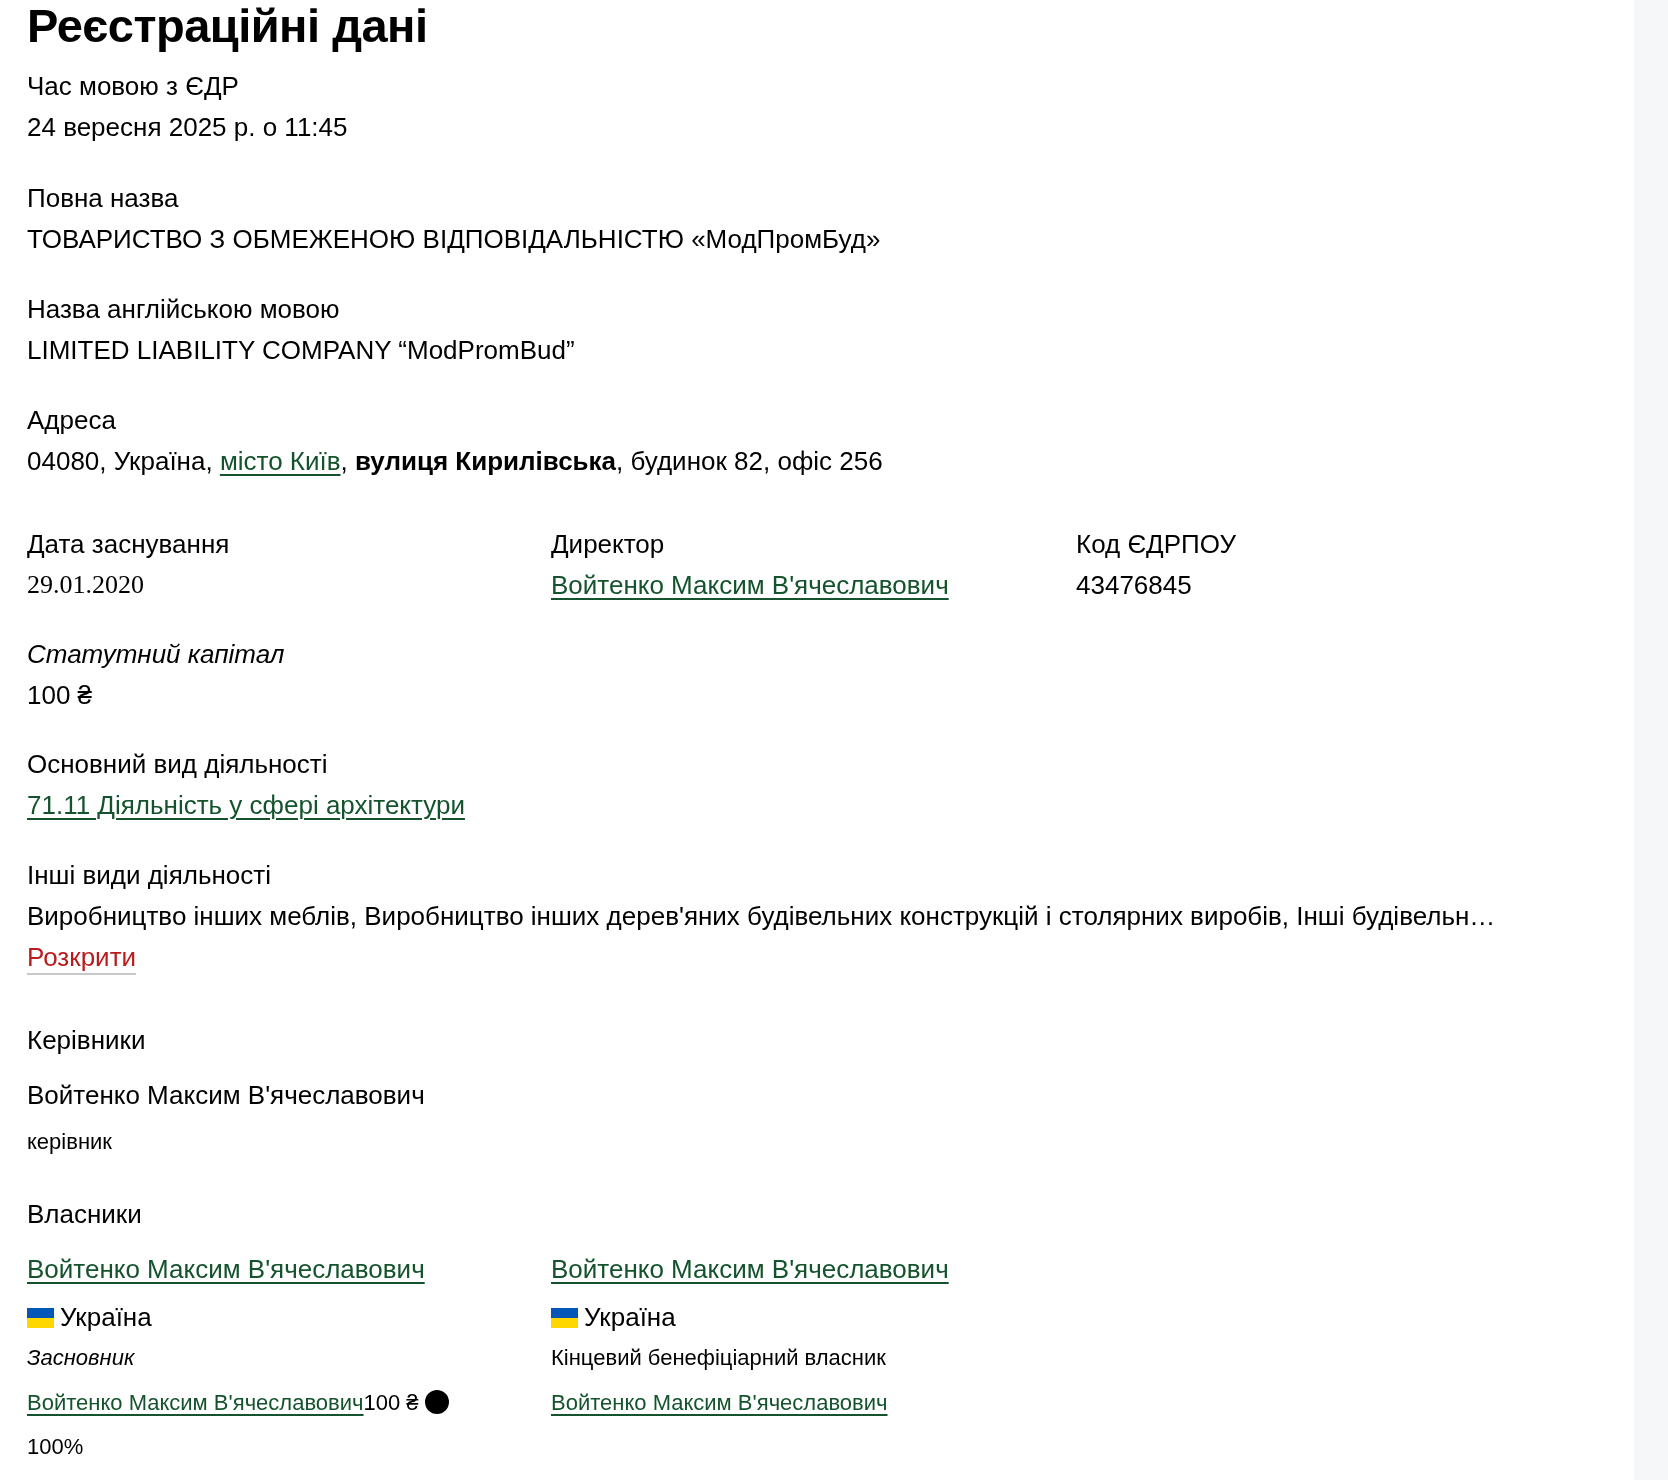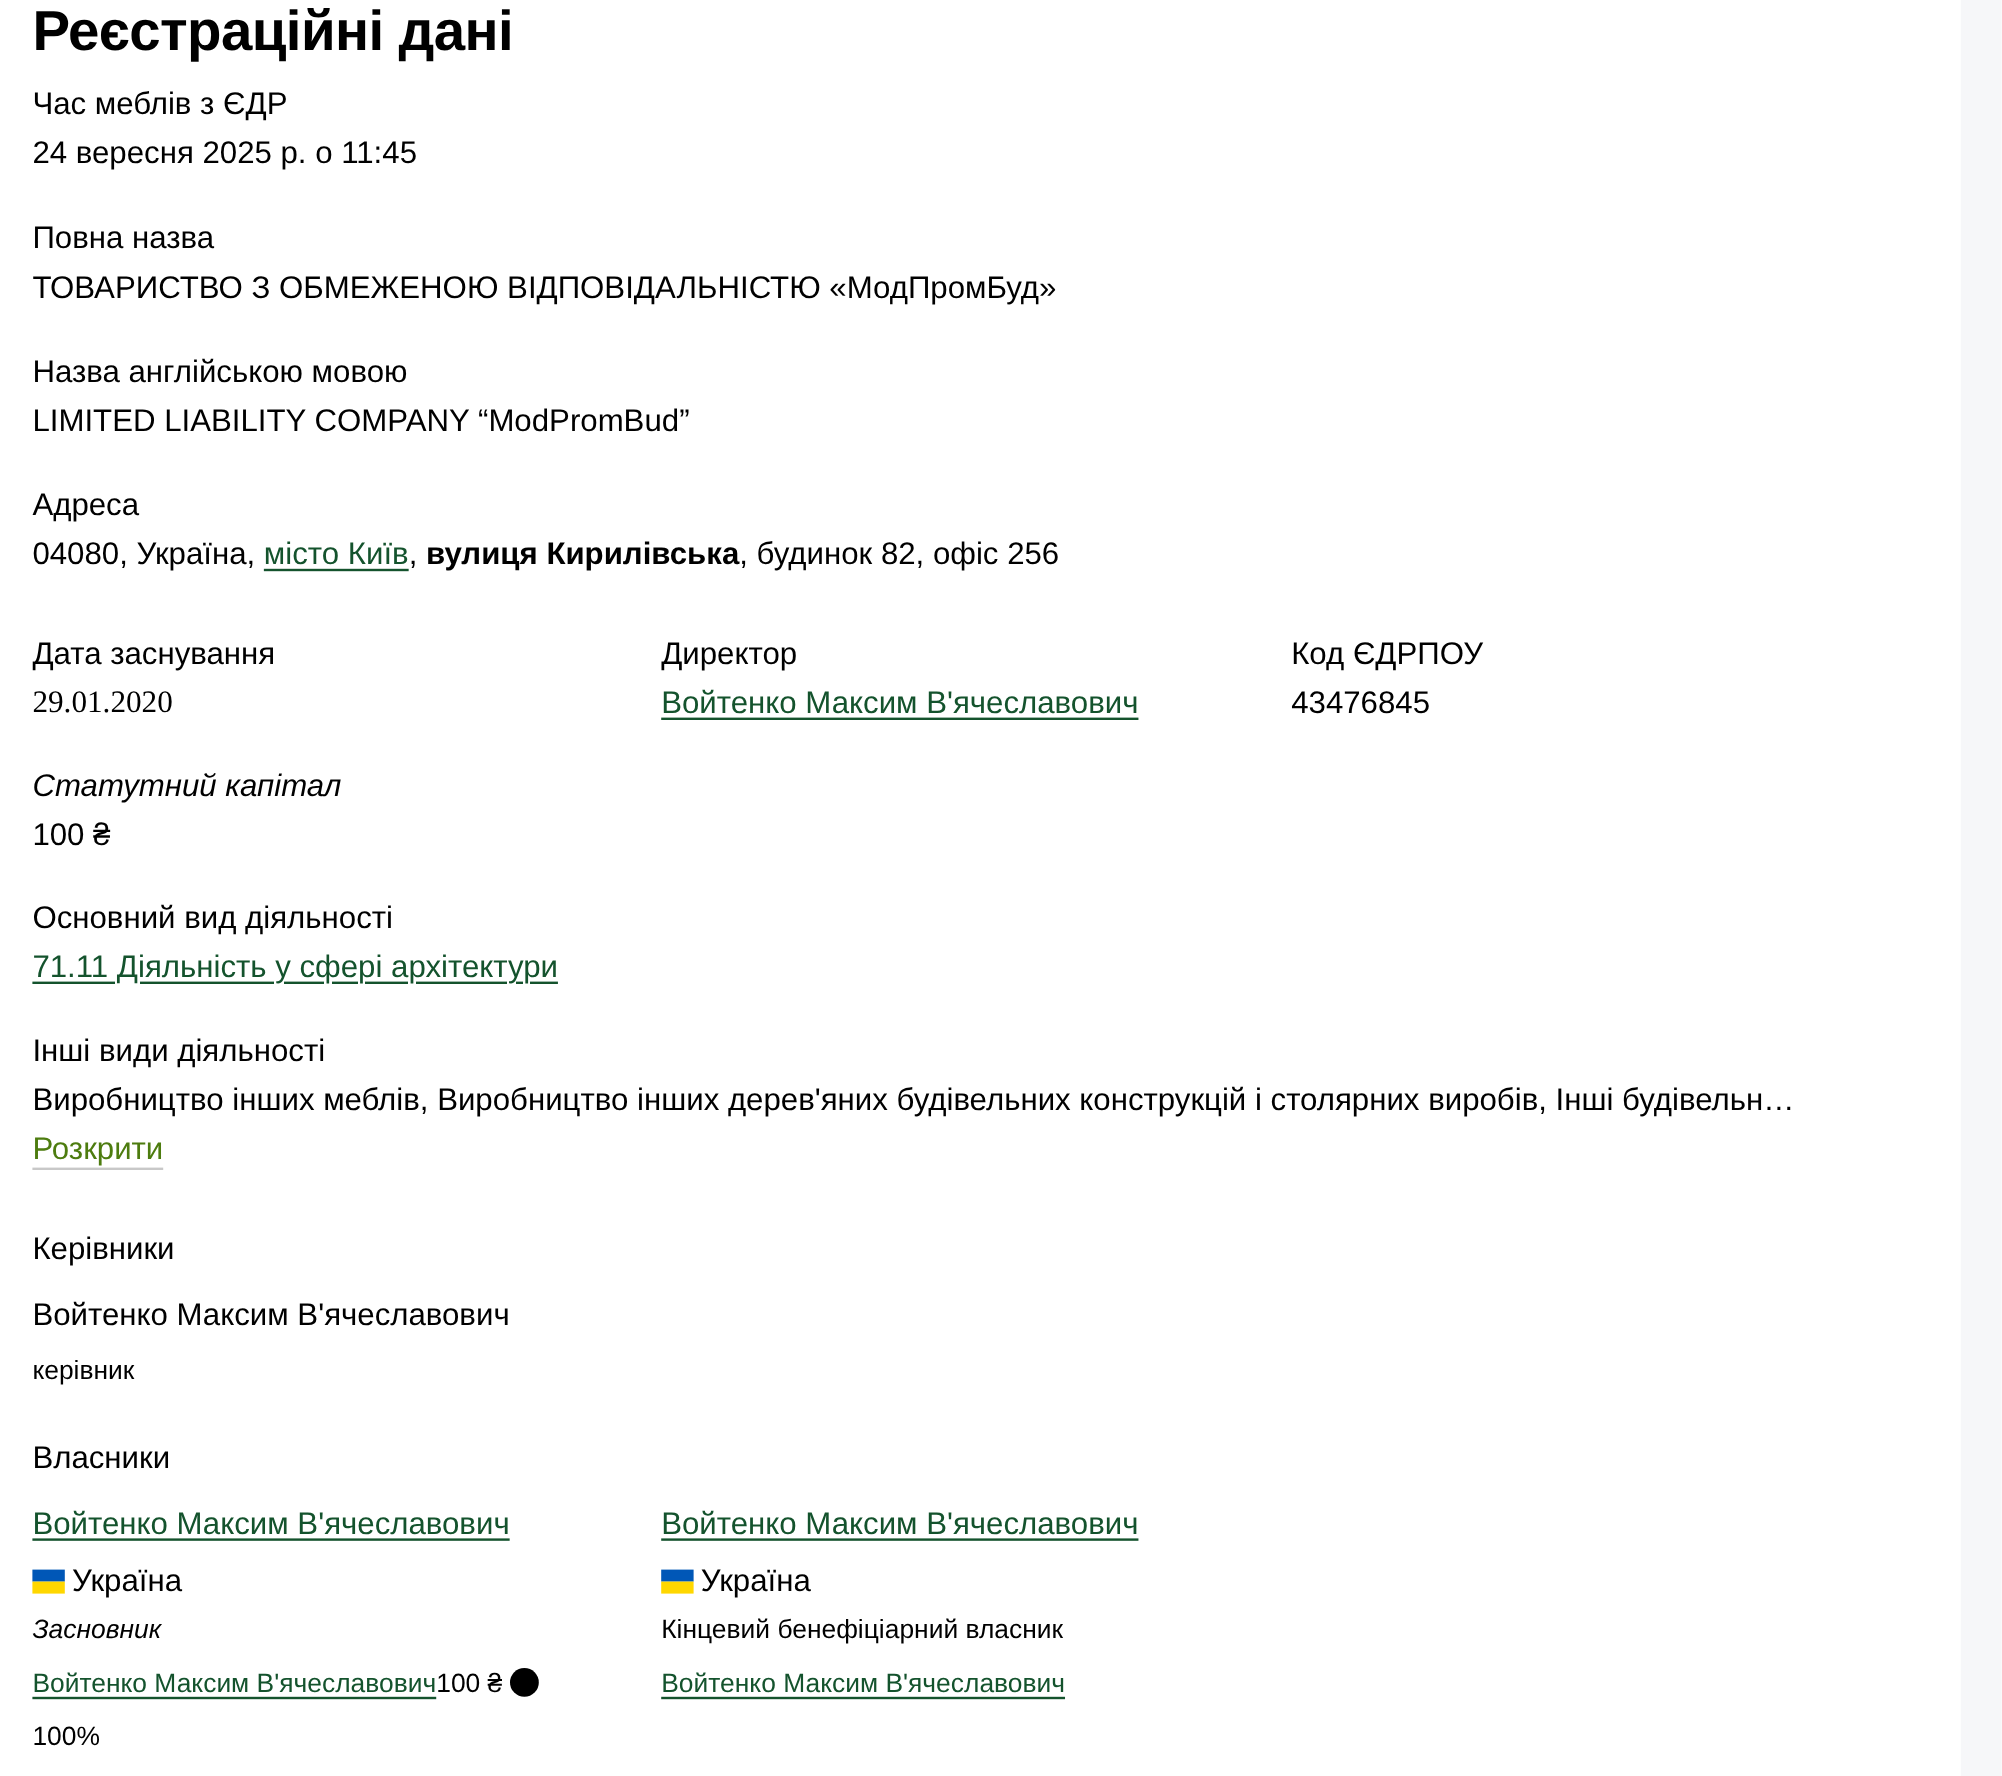--- a/index.html
+++ b/index.html
@@ -9,37 +9,37 @@
     font-family:"Liberation Sans","DejaVu Sans",sans-serif;
   }
   .content { position:absolute; left:27px; top:0; width:1600px; }
   .right-strip { position:absolute; right:0; top:0; width:34px; height:1480px; background:#f6f7f9; }
   h1 { margin:0; position:absolute; top:-2px; left:0; font-size:47px; font-weight:700; letter-spacing:-0.5px; }
   .abs { position:absolute; white-space:nowrap; }
   .lbl { font-size:26px; line-height:32px; }
   .val { font-size:26px; line-height:32px; }
   .small { font-size:22px; line-height:28px; }
   a, .link { color:#14532d; text-decoration:underline; text-underline-offset:4px; text-decoration-thickness:1.5px; cursor:pointer; }
-  .expand { color:#4d7c0f; text-decoration:none; border-bottom:2px solid #c8c8c8; cursor:pointer; padding-bottom:1px; }
+  .expand { color:#b91c1c; text-decoration:none; border-bottom:2px solid #c8c8c8; cursor:pointer; padding-bottom:1px; }
   b { font-weight:700; }
   .flag { display:inline-block; width:27px; height:20px; vertical-align:-2px; margin-right:6px; }
   .flag .top { height:10px; background:#0057b7; }
   .flag .bot { height:10px; background:#ffd700; }
   .dot { display:inline-block; width:24px; height:24px; border-radius:50%; background:#000; vertical-align:-4px; margin-left:6px; }
   .ellipsis { overflow:hidden; text-overflow:ellipsis; width:1560px; }
 </style>
 </head>
 <body>
 
 <div class="right-strip"></div>
 
 <div class="content">
   <h1>Реєстраційні дані</h1>
 
-  <div class="abs lbl" style="top:70px;left:0;">Час меблів з ЄДР</div>
+  <div class="abs lbl" style="top:70px;left:0;">Час мовою з ЄДР</div>
   <div class="abs val" style="top:111px;left:0;">24 вересня 2025 р. о 11:45</div>
 
   <div class="abs lbl" style="top:182px;left:0;">Повна назва</div>
   <div class="abs val" style="top:223px;left:0;">ТОВАРИСТВО З ОБМЕЖЕНОЮ ВІДПОВІДАЛЬНІСТЮ «МодПромБуд»</div>
 
   <div class="abs lbl" style="top:293px;left:0;">Назва англійською мовою</div>
   <div class="abs val" style="top:334px;left:0;">LIMITED LIABILITY COMPANY “ModPromBud”</div>
 
   <div class="abs lbl" style="top:404px;left:0;">Адреса</div>
   <div class="abs val" style="top:445px;left:0;">

